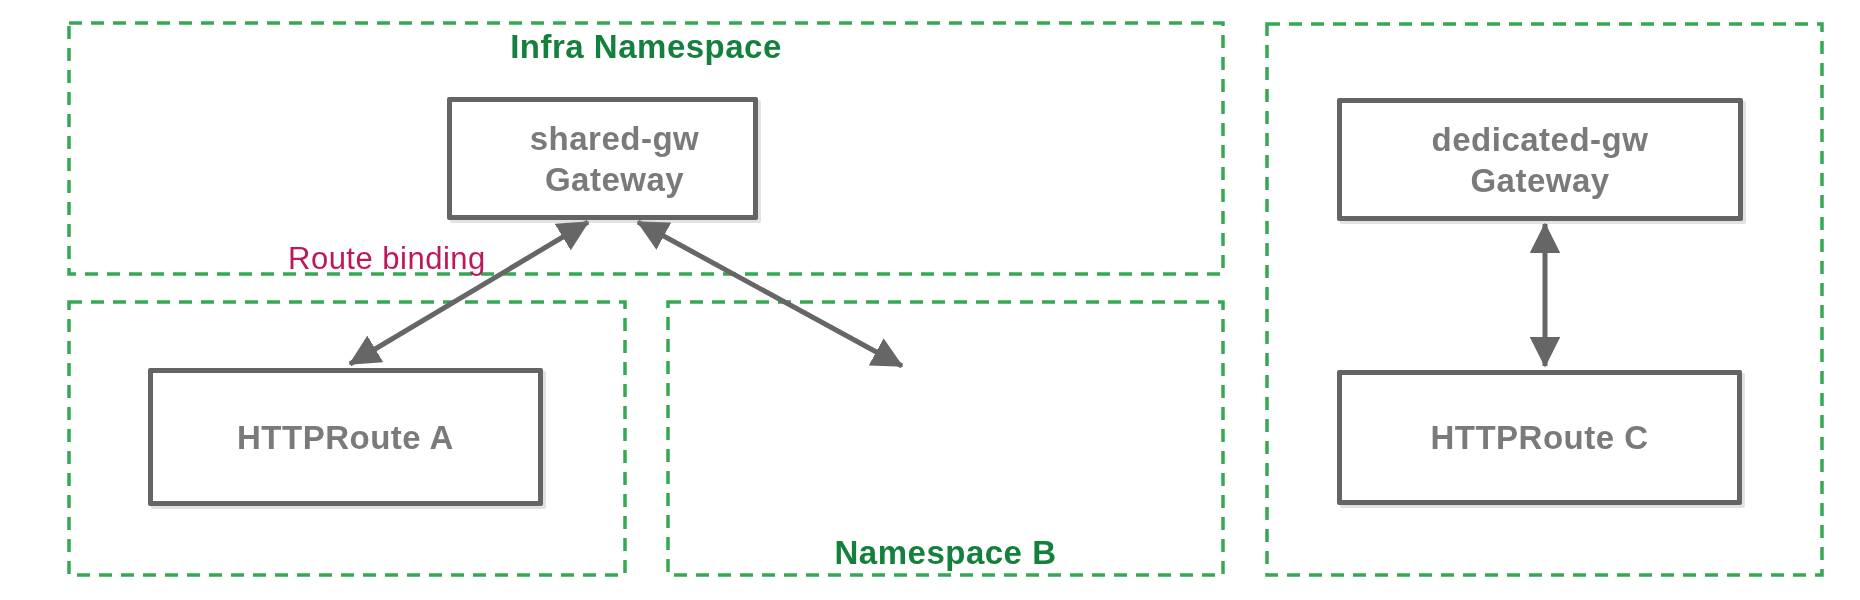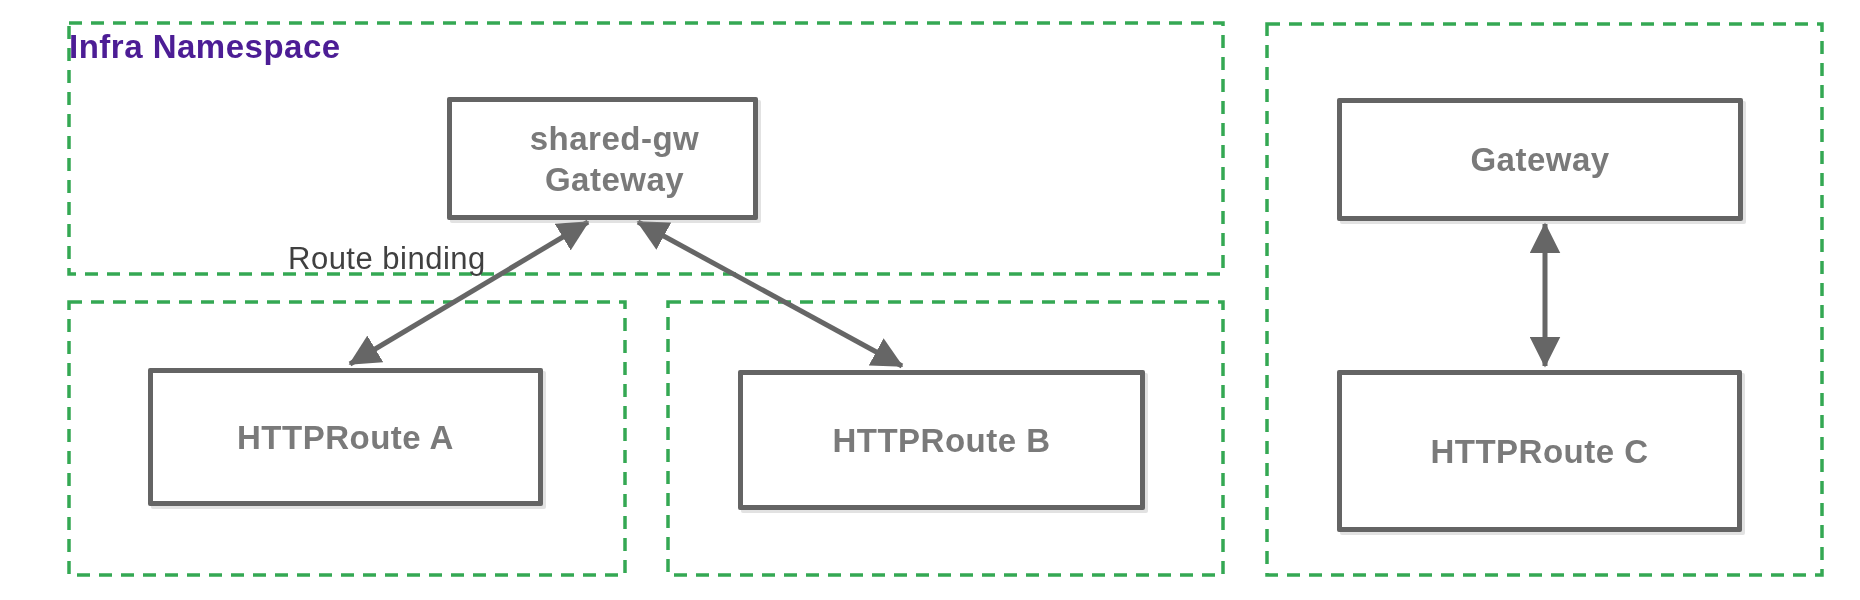--- a/index.html
+++ b/index.html
@@ -46,45 +46,45 @@
     justify-content: center;
     text-align: center;
     color: #7a7a7a;
     font-weight: bold;
     font-size: 33px;
     letter-spacing: 0.5px;
     line-height: 41px;
   }
   .ns-label {
     position: absolute;
-    color: #4c1d95;
+    color: #15803d;
     font-weight: bold;
     font-size: 33px;
     letter-spacing: 0.5px;
-    text-align: left;
+    text-align: center;
     white-space: nowrap;
   }
   .annotation {
     position: absolute;
-    color: #404040;
+    color: #be185d;
     font-size: 31px;
     letter-spacing: 0.5px;
     white-space: nowrap;
   }
   
   .lbl-infra  { left: 69px;   top: 28px;  width: 1154px; }
   .lbl-ns-a   { left: 69px;   top: 534px; width: 556px; }
   .lbl-ns-b   { left: 668px;  top: 534px; width: 555px; }
   .lbl-ns-c   { left: 1267px; top: 534px; width: 555px; }
   
   .box-shared-gw    { left: 447px;  top: 97px;  width: 311px; height: 123px; padding-left: 24px; }
   .box-route-a      { left: 148px;  top: 368px; width: 395px; height: 138px; }
   .box-route-b      { left: 738px;  top: 370px; width: 407px; height: 140px; }
   .box-dedicated-gw { left: 1337px; top: 98px;  width: 406px; height: 123px; }
-  .box-route-c      { left: 1337px; top: 370px; width: 405px; height: 162px; }
+  .box-route-c      { left: 1337px; top: 370px; width: 405px; height: 135px; }
   .annotation-route-binding { left: 288px; top: 241px; }
 </style>
 </head>
 <body>
 
 <div class="canvas">
 
   <svg class="overlay-svg" viewBox="0 0 1860 600" xmlns="http://www.w3.org/2000/svg">
     <defs>
       <marker id="arrowhead" viewBox="0 0 10 10" refX="9.5" refY="5" markerWidth="6.2" markerHeight="6.2" orient="auto-start-reverse">
@@ -108,25 +108,24 @@
     <span>shared-gw</span>
     <span>Gateway</span>
   </div>
 
   <div class="annotation annotation-route-binding">Route binding</div>
 
   <div class="node-box box-route-a">
     <span>HTTPRoute A</span>
   </div>
 
-  <div class="node-box box-route-b">
-    <span>HTTPRoute B</span>
-  </div>
+  <div class="ns-label lbl-ns-b">Namespace B</div>
 
   <div class="node-box box-dedicated-gw">
+    <span>dedicated-gw</span>
     <span>Gateway</span>
   </div>
 
   <div class="node-box box-route-c">
     <span>HTTPRoute C</span>
   </div>
 
 </div>
 
 </body></html>

